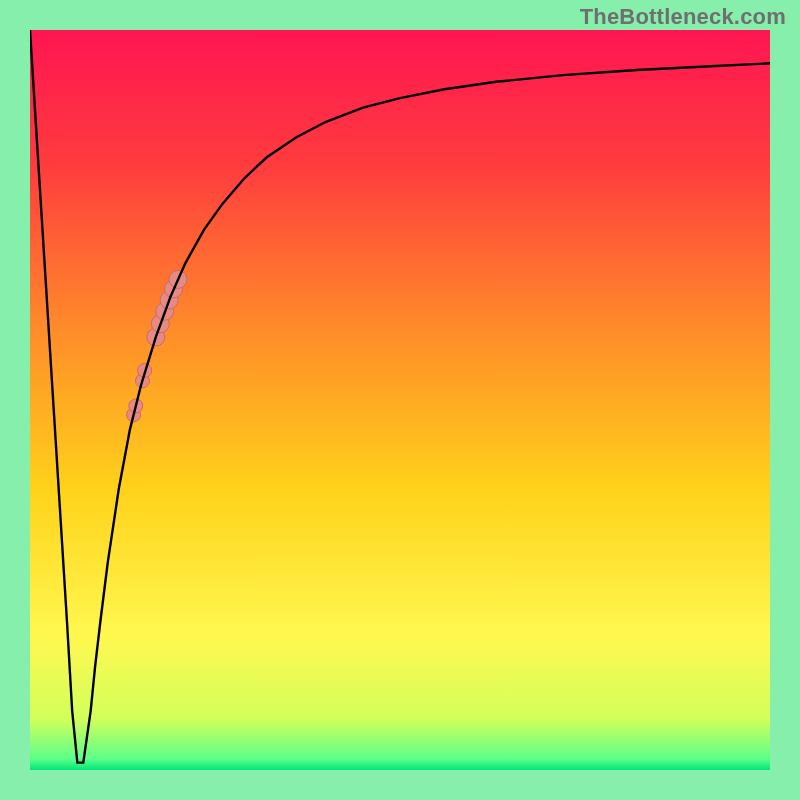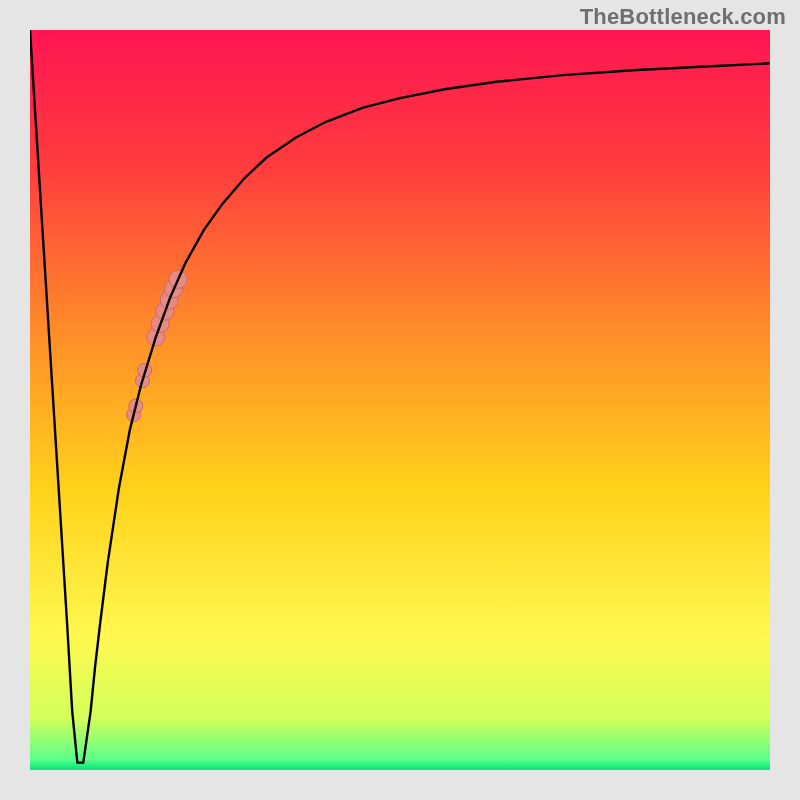--- a/index.html
+++ b/index.html
@@ -8,21 +8,21 @@
     width: 800px;
     height: 800px;
     background: #000;
     overflow: hidden;
     font-family: Arial, Helvetica, sans-serif;
   }
   .frame {
     position: relative;
     width: 800px;
     height: 800px;
-    background: #e5e5e5;
+    background: #86efac;
   }
   .attribution {
     position: absolute;
     top: 4px;
     right: 14px;
     color: #6f6f6f;
     font-size: 22px;
     font-weight: 600;
     letter-spacing: 0.2px;
     user-select: none;

